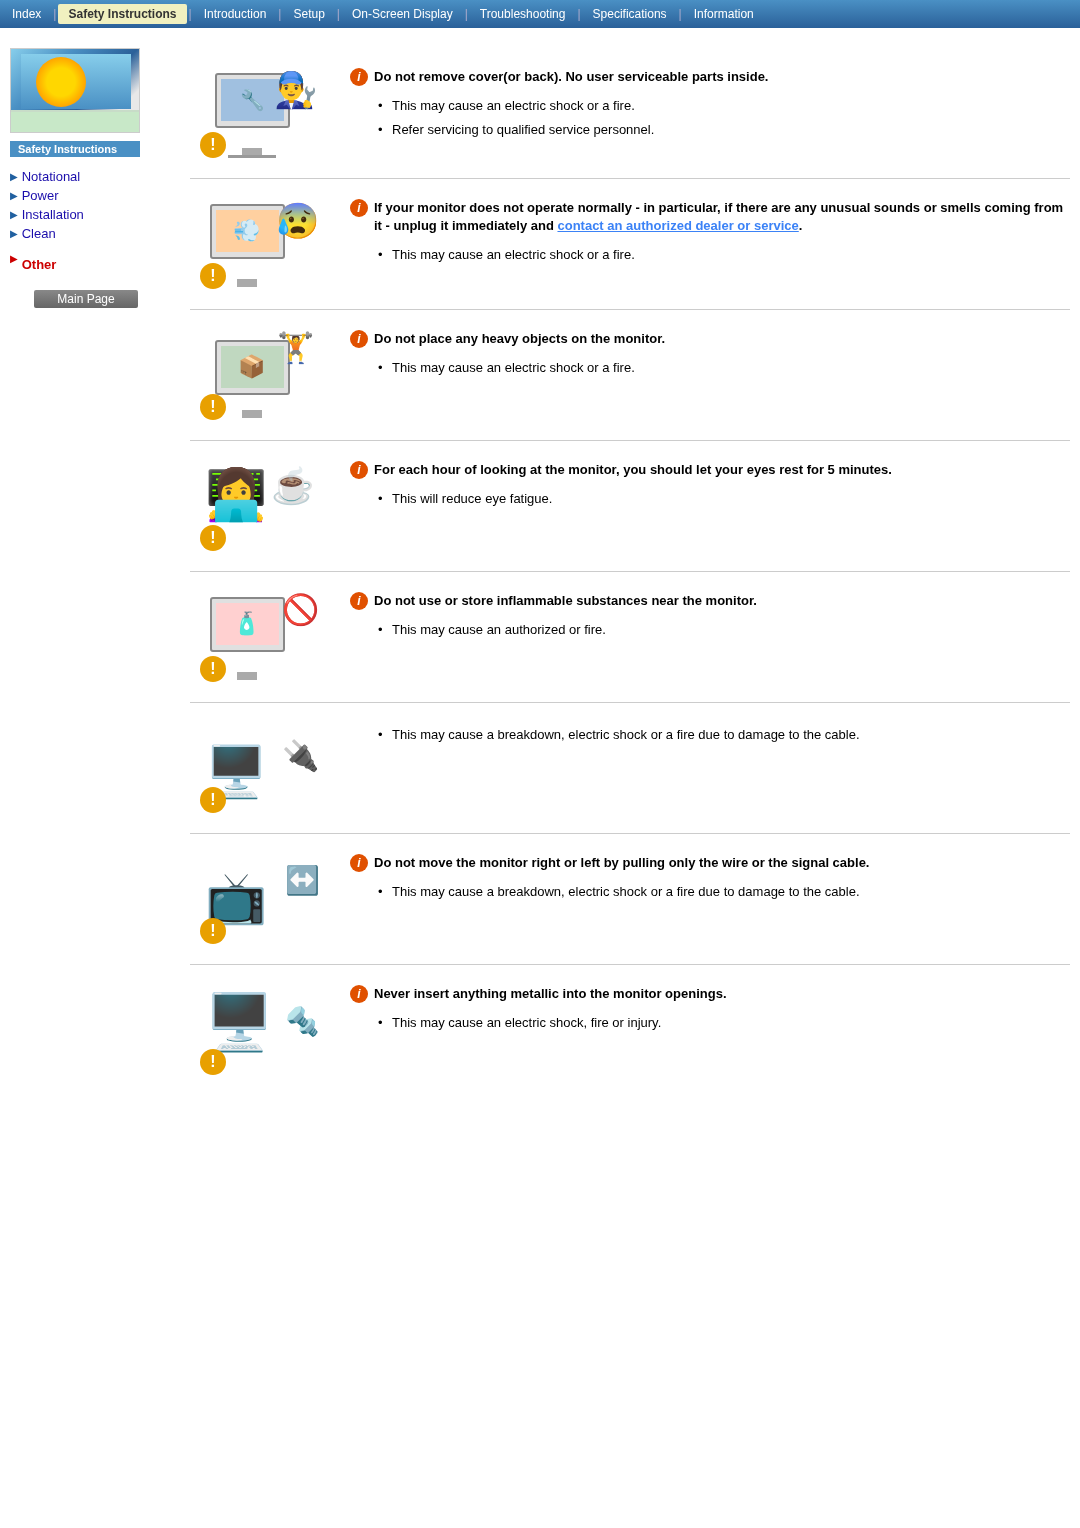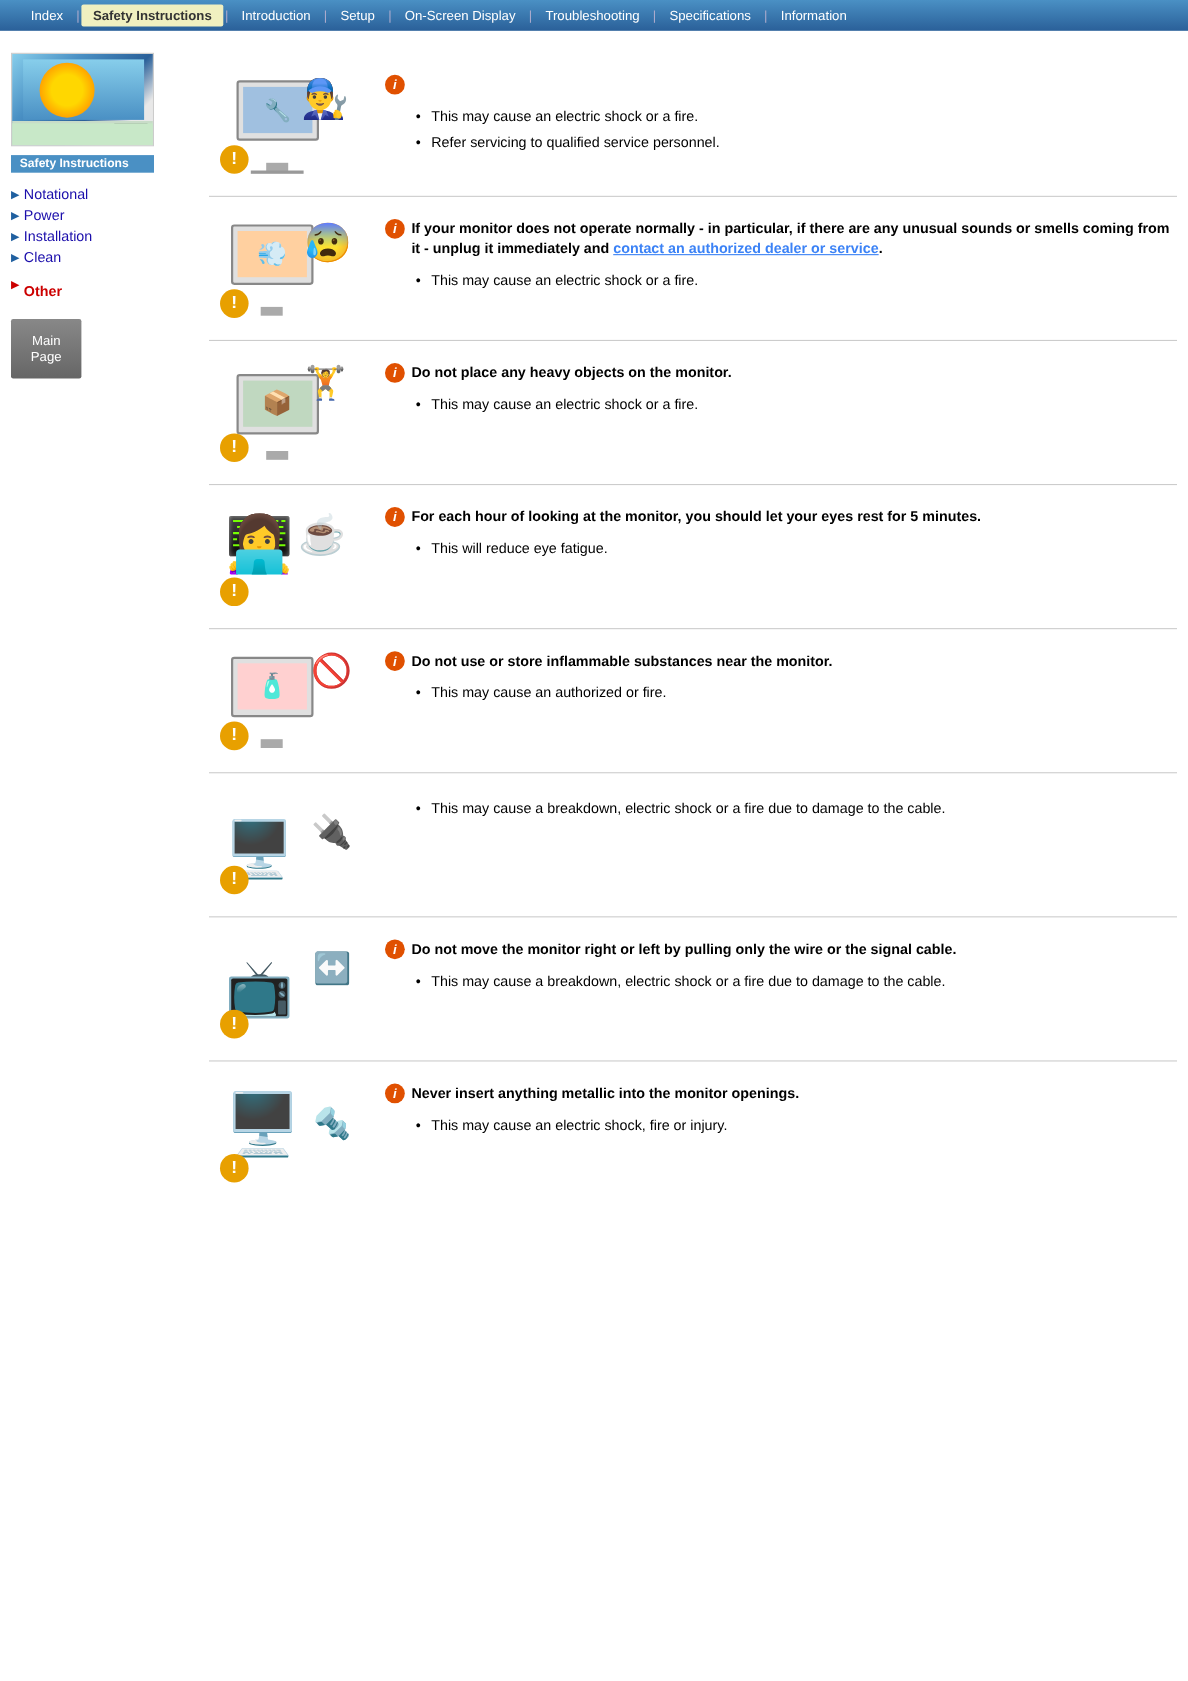--- a/index.html
+++ b/index.html
@@ -9,21 +9,21 @@
       background: #fff;
       color: #000;
       width: 1080px;
     }
 
     
     .top-nav {
       background: linear-gradient(to bottom, #4a90c4, #2a6099);
       display: flex;
       align-items: center;
-      padding: 4px 18px;
+      padding: 4px 2px;
       gap: 0;
     }
     .top-nav-item {
       color: #fff;
       font-size: 12px;
       padding: 3px 10px;
       cursor: pointer;
       white-space: nowrap;
     }
     .top-nav-item.active {
@@ -102,26 +102,27 @@
     }
     .sidebar-nav li a {
       color: #1a0dab;
       text-decoration: none;
     }
     .sidebar-nav li.active a { color: #cc0000; margin-top: 12px; }
     .main-page-btn {
       background: linear-gradient(to bottom, #888, #666);
       color: #fff;
       border: none;
-      padding: 13px 12px;
+      padding: 2px 12px;
       font-size: 12px;
       cursor: pointer;
       border-radius: 2px;
       margin-top: 6px;
-      width: 64px;
+      width: 104px;
+      margin-left: 24px;
     }
 
     
     .content {
       flex: 1;
       padding-left: 20px;
     }
 
     
     .safety-item {
@@ -273,20 +274,21 @@
 
             <div style="position:absolute;top:2px;right:2px;font-size:35px;">👨‍🔧</div>
 
             <div style="position:absolute;bottom:0;left:0;width:26px;height:26px;background:#e8a000;border-radius:50%;display:flex;align-items:center;justify-content:center;color:#fff;font-weight:bold;font-size:16px;">!</div>
           </div>
         </div>
       </div>
       <div class="item-text">
         <div class="item-title">
           <span class="orange-circle-icon"></span>
+          <strong>Do not remove cover(or back). No user serviceable parts inside.</strong>
         </div>
         <ul class="item-bullets">
           <li>This may cause an electric shock or a fire.</li>
           <li>Refer servicing to qualified service personnel.</li>
         </ul>
       </div>
     </div>
 
     <div class="safety-item">
       <div class="item-image">

